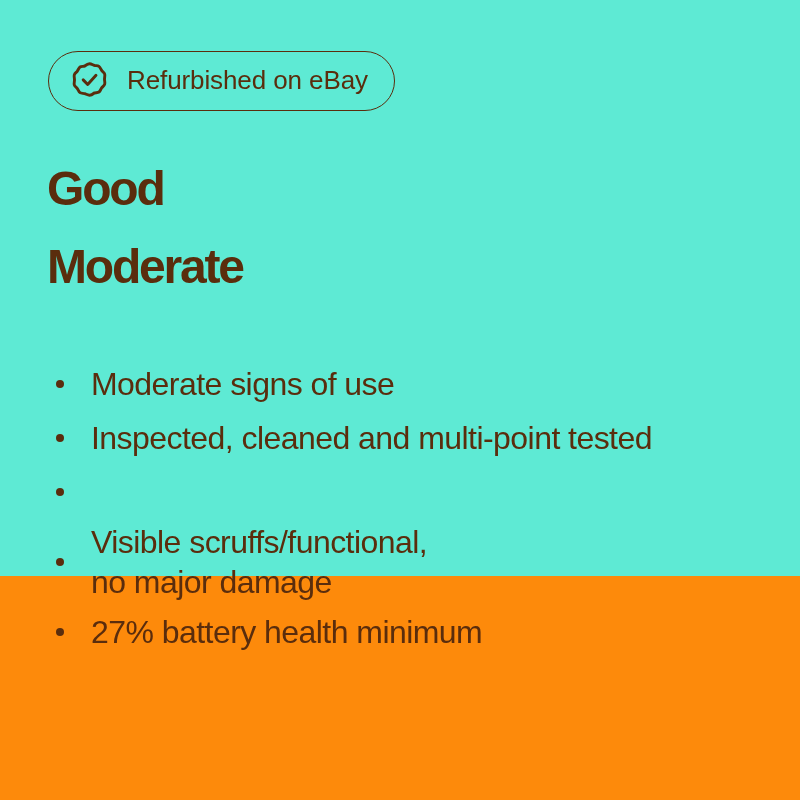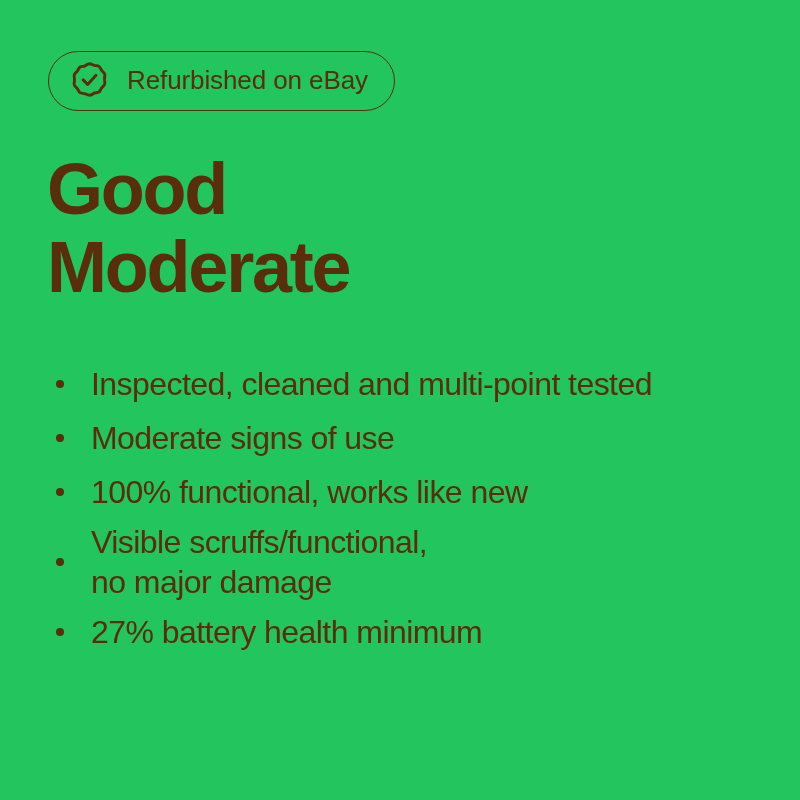--- a/index.html
+++ b/index.html
@@ -9,22 +9,22 @@
   body {
     width: 800px;
     height: 800px;
     overflow: hidden;
     font-family: "Liberation Sans", sans-serif;
     background: #fd8a0b;
   }
   .canvas {
     position: relative;
     width: 800px;
-    height: 800px;
-    background: #22c55e;
+    height: 576px;
+    background: #5eead4;
     box-sizing: border-box;
   }
 
   
   .badge-pill {
     position: absolute;
     left: 48px;
     top: 51px;
     height: 60px;
     box-sizing: border-box;
@@ -51,21 +51,21 @@
     position: relative;
     top: -1px;
   }
 
   
   .heading {
     position: absolute;
     left: 47px;
     top: 150px;
     color: #5a2d0d;
-    font-size: 72px;
+    font-size: 48px;
     font-weight: bold;
     line-height: 78px;
     letter-spacing: -2.2px;
     margin: 0;
   }
   .heading .hline {
     display: block;
   }
 
   
@@ -127,29 +127,28 @@
   </div>
 
   <h1 class="heading">
     <span class="hline">Good</span>
     <span class="hline">Moderate</span>
   </h1>
 
   <ul class="feature-list">
     <li class="feature-item">
       <span class="bullet-dot"></span>
+      <span class="feature-text">Moderate signs of use</span>
+    </li>
+    <li class="feature-item">
+      <span class="bullet-dot"></span>
       <span class="feature-text">Inspected, cleaned and multi-point tested</span>
     </li>
     <li class="feature-item">
       <span class="bullet-dot"></span>
-      <span class="feature-text">Moderate signs of use</span>
-    </li>
-    <li class="feature-item">
-      <span class="bullet-dot"></span>
-      <span class="feature-text">100% functional, works like new</span>
     </li>
     <li class="feature-item two-line">
       <span class="bullet-dot"></span>
       <span class="feature-text">Visible scruffs/functional,
 no major damage</span>
     </li>
     <li class="feature-item">
       <span class="bullet-dot"></span>
       <span class="feature-text">27% battery health minimum</span>
     </li>

